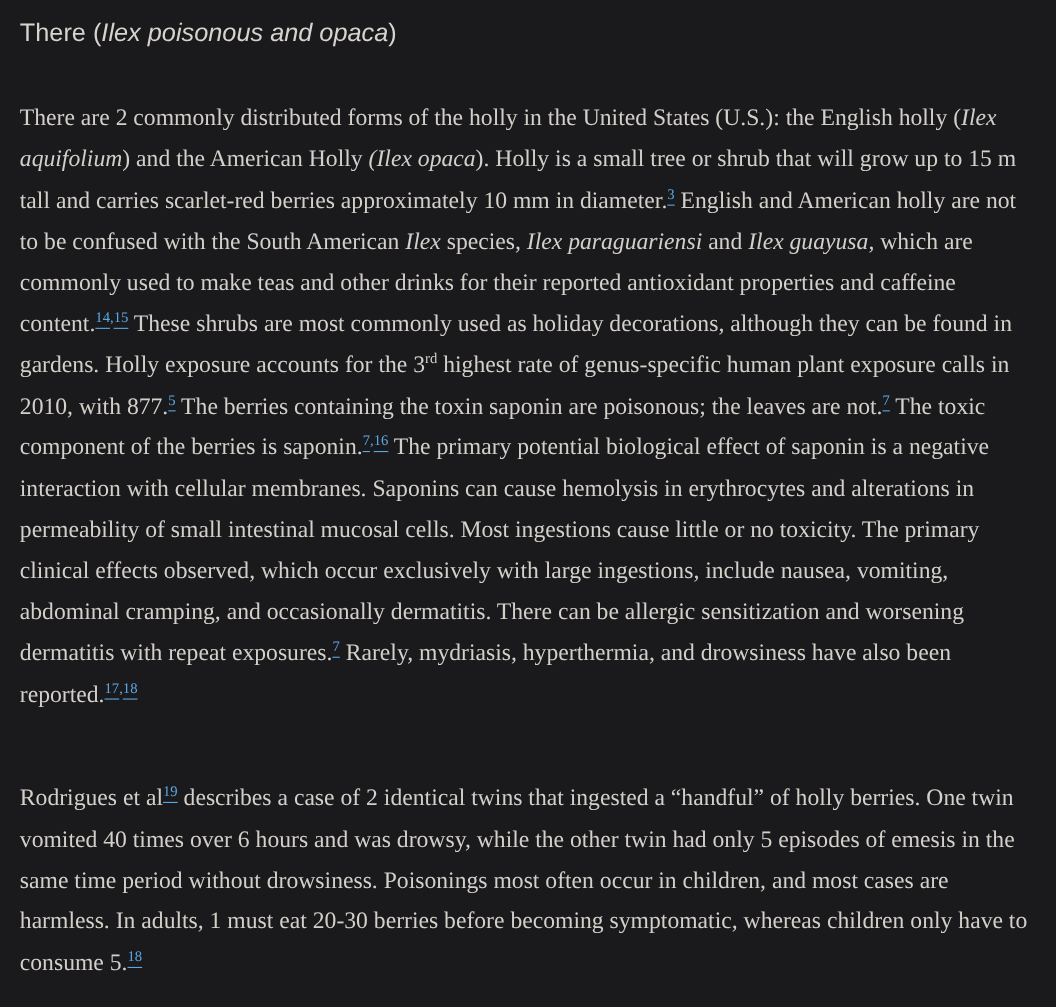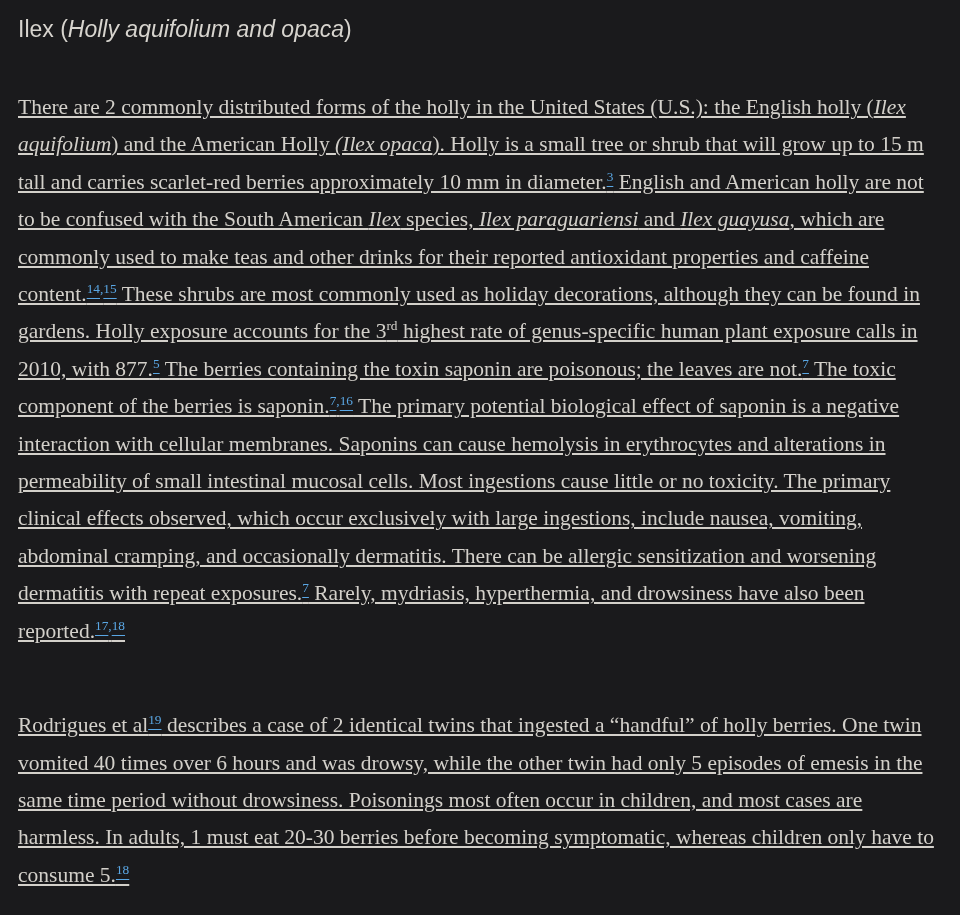--- a/index.html
+++ b/index.html
@@ -26,21 +26,20 @@
     color: #d7d4ce;
     margin: 0;
   }
   .para {
     font-family: "Liberation Serif", serif;
     font-size: 21.5px;
     font-weight: 400;
     line-height: 37.4px;
     color: #d3d0ca;
     margin: 0;
-    text-decoration: underline;
   }
   .para.first {
     margin-top: 45px;
   }
   .para + .para {
     margin-top: 57px;
   }
   .it {
     font-style: italic;
   }
@@ -58,16 +57,16 @@
   }
   .sep {
     color: #5aa7e4;
     text-decoration: none;
   }
 </style>
 </head>
 <body>
 
 <main class="doc">
-  <h1 class="heading"><span>Ilex (</span><span class="it">Holly aquifolium and opaca</span><span>)</span></h1>
+  <h1 class="heading"><span>There (</span><span class="it">Ilex poisonous and opaca</span><span>)</span></h1>
   <p class="para first"><span>There are 2 commonly distributed forms of the holly in the United States (U.S.): the English holly (</span><span class="it">Ilex aquifolium</span><span>) and the American Holly </span><span class="it">(Ilex opaca</span><span>). Holly is a small tree or shrub that will grow up to 15 m tall and carries scarlet-red berries approximately 10 mm in diameter.</span><a class="sup cite" href="#">3</a><span> English and American holly are not to be confused with the South American </span><span class="it">Ilex</span><span> species, </span><span class="it">Ilex paraguariensi</span><span> and </span><span class="it">Ilex guayusa</span><span>, which are commonly used to make teas and other drinks for their reported antioxidant properties and caffeine content.</span><a class="sup cite" href="#">14</a><span class="sup sep">,</span><a class="sup cite" href="#">15</a><span> These shrubs are most commonly used as holiday decorations, although they can be found in gardens. Holly exposure accounts for the 3</span><span class="sup">rd</span><span> highest rate of genus-specific human plant exposure calls in 2010, with 877.</span><a class="sup cite" href="#">5</a><span> The berries containing the toxin saponin are poisonous; the leaves are not.</span><a class="sup cite" href="#">7</a><span> The toxic component of the berries is saponin.</span><a class="sup cite" href="#">7</a><span class="sup sep">,</span><a class="sup cite" href="#">16</a><span> The primary potential biological effect of saponin is a negative interaction with cellular membranes. Saponins can cause hemolysis in erythrocytes and alterations in permeability of small intestinal mucosal cells. Most ingestions cause little or no toxicity. The primary clinical effects observed, which occur exclusively with large ingestions, include nausea, vomiting, abdominal cramping, and occasionally dermatitis. There can be allergic sensitization and worsening dermatitis with repeat exposures.</span><a class="sup cite" href="#">7</a><span> Rarely, mydriasis, hyperthermia, and drowsiness have also been reported.</span><a class="sup cite" href="#">17</a><span class="sup sep">,</span><a class="sup cite" href="#">18</a></p>
   <p class="para"><span>Rodrigues et al</span><a class="sup cite" href="#">19</a><span> describes a case of 2 identical twins that ingested a “handful” of holly berries. One twin vomited 40 times over 6 hours and was drowsy, while the other twin had only 5 episodes of emesis in the same time period without drowsiness. Poisonings most often occur in children, and most cases are harmless. In adults, 1 must eat 20-30 berries before becoming symptomatic, whereas children only have to consume 5.</span><a class="sup cite" href="#">18</a></p>
 </main>
 
 </body></html>

